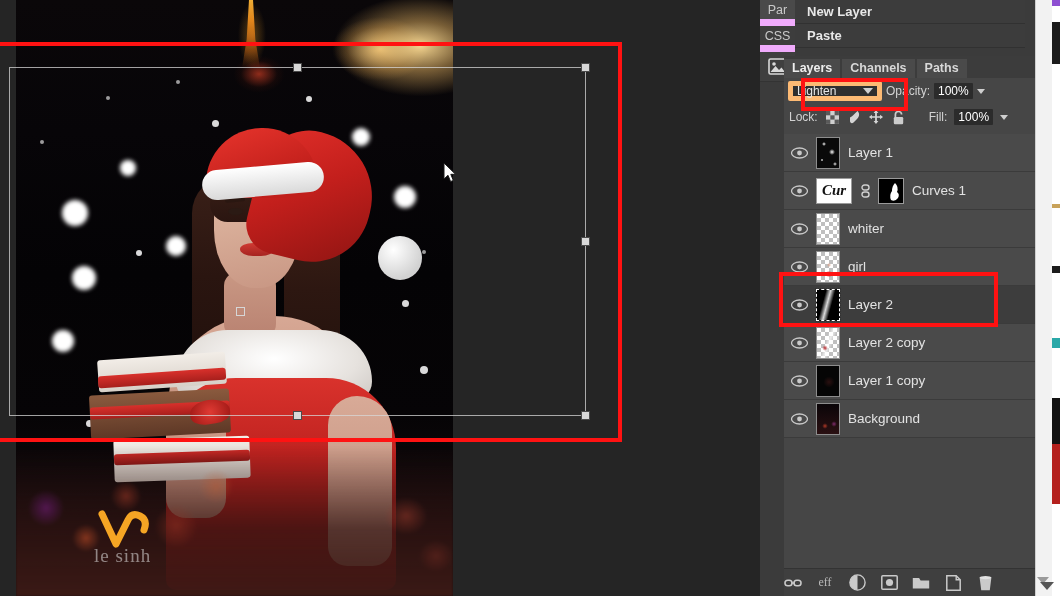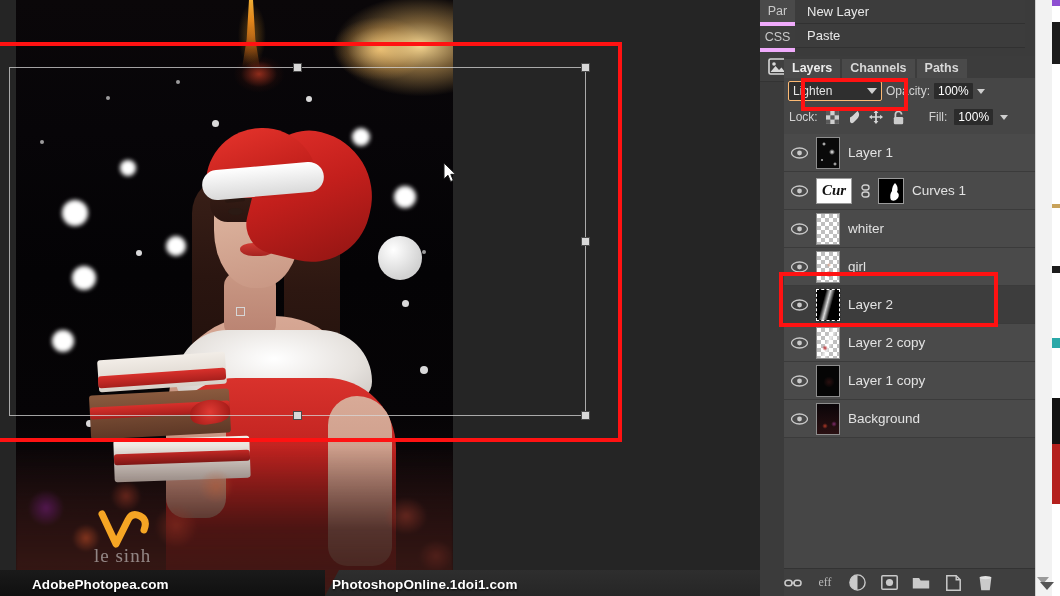--- a/index.html
+++ b/index.html
@@ -208,50 +208,50 @@
   }
 
   
   #right-dock { position:absolute; left:760px; top:0; width:300px; height:596px; background:#3b3b3b; }
 
   
   #rail { position:absolute; left:0; top:0; width:35px; height:596px; background:#3b3b3b; }
   .rail-tab {
     width:35px; height:26px; color:#c9c9c9; font-size:12.5px;
     display:flex; align-items:center; justify-content:center;
-    background:#4a4a4a; border-bottom:4px solid #f0abfc;
+    background:#4a4a4a; border-bottom:7px solid #f0abfc;
   }
   .rail-tab.dark { background:#3d3d3d; }
   .rail-icon {
     width:35px; height:30px; display:flex; align-items:center; justify-content:center;
     background:#3f3f3f; border-bottom:1px solid #333;
   }
 
   
   #ctx-menu { position:absolute; left:35px; top:0; width:230px; background:#3c3c3c; }
   .ctx-item {
     height:24px; line-height:24px; padding-left:12px; color:#e8e8e8; font-size:13px;
-    border-bottom:1px solid #313131; background:#3c3c3c;
+    border-bottom:1px solid #313131; background:#3c3c3c;font-weight:bold;
   }
 
   
   #layers-panel { position:absolute; left:24px; top:56px; width:265px; height:540px; background:#464646; }
   #panel-tabs { height:22px; display:flex; align-items:flex-end; background:#3c3c3c; }
   .ptab {
     font-size:12.5px; font-weight:bold; color:#d8d8d8; padding:2px 8px 3px 8px;
     background:#4a4a4a; margin-right:2px;
   }
   .ptab.active { background:#4a4a4a; color:#ededed; }
 
   #blend-row {
     height:26px; display:flex; align-items:center; gap:4px;
     padding:0 4px; background:#464646;
   }
   #blend-select {
-    width:94px; height:20px; background:#2f2f2f; border:1px solid #fdba74; border-radius:2px;
+    width:94px; height:20px; background:#2f2f2f; border:5px solid #fdba74; border-radius:2px;
     color:#e6e6e6; font-size:12px; display:flex; align-items:center;
     padding:0 4px; justify-content:space-between;
   }
   .caret { width:0; height:0; border-left:5px solid transparent; border-right:5px solid transparent;
            border-top:6px solid #cfcfcf; }
   .caret.sm { border-left:4px solid transparent; border-right:4px solid transparent; border-top:5px solid #cfcfcf; }
   .pfield-label { color:#d2d2d2; font-size:12px; }
   .pfield-val { color:#ffffff; font-size:12px; background:#2b2b2b; padding:1px 4px; border-radius:1px; }
 
   #lock-row { height:26px; display:flex; align-items:center; gap:7px; padding:0 5px; background:#464646; }
@@ -408,26 +408,20 @@
       <div class="tf-handle rm"></div>
       <div class="tf-handle br"></div>
       <div class="tf-handle bm"></div>
       <div class="tf-center"></div>
     </div>
 
     <svg id="cursor" viewBox="0 0 14 22">
       <path d="M1 1 L1 17 L5 13.3 L7.6 19.6 L10.3 18.4 L7.8 12.3 L12.6 12.3 Z" fill="#ffffff" stroke="#1a1a1a" stroke-width="1"></path>
     </svg>
 
-    <div id="wm-bar">
-      <div class="wm-left-bg"></div>
-      <div class="wm-right-bg"></div>
-      <div class="wm-text" id="wm1">AdobePhotopea.com</div>
-      <div class="wm-text" id="wm2">PhotoshopOnline.1doi1.com</div>
-    </div>
   </div>
 
   <div id="right-dock">
 
     <div id="rail">
       <div class="rail-tab">Par</div>
       <div class="rail-tab dark">CSS</div>
       <div class="rail-icon">
         <svg width="19" height="17" viewBox="0 0 19 17">
           <rect x="1" y="1" width="17" height="15" rx="1.5" fill="none" stroke="#d9d9d9" stroke-width="1.6"></rect>

